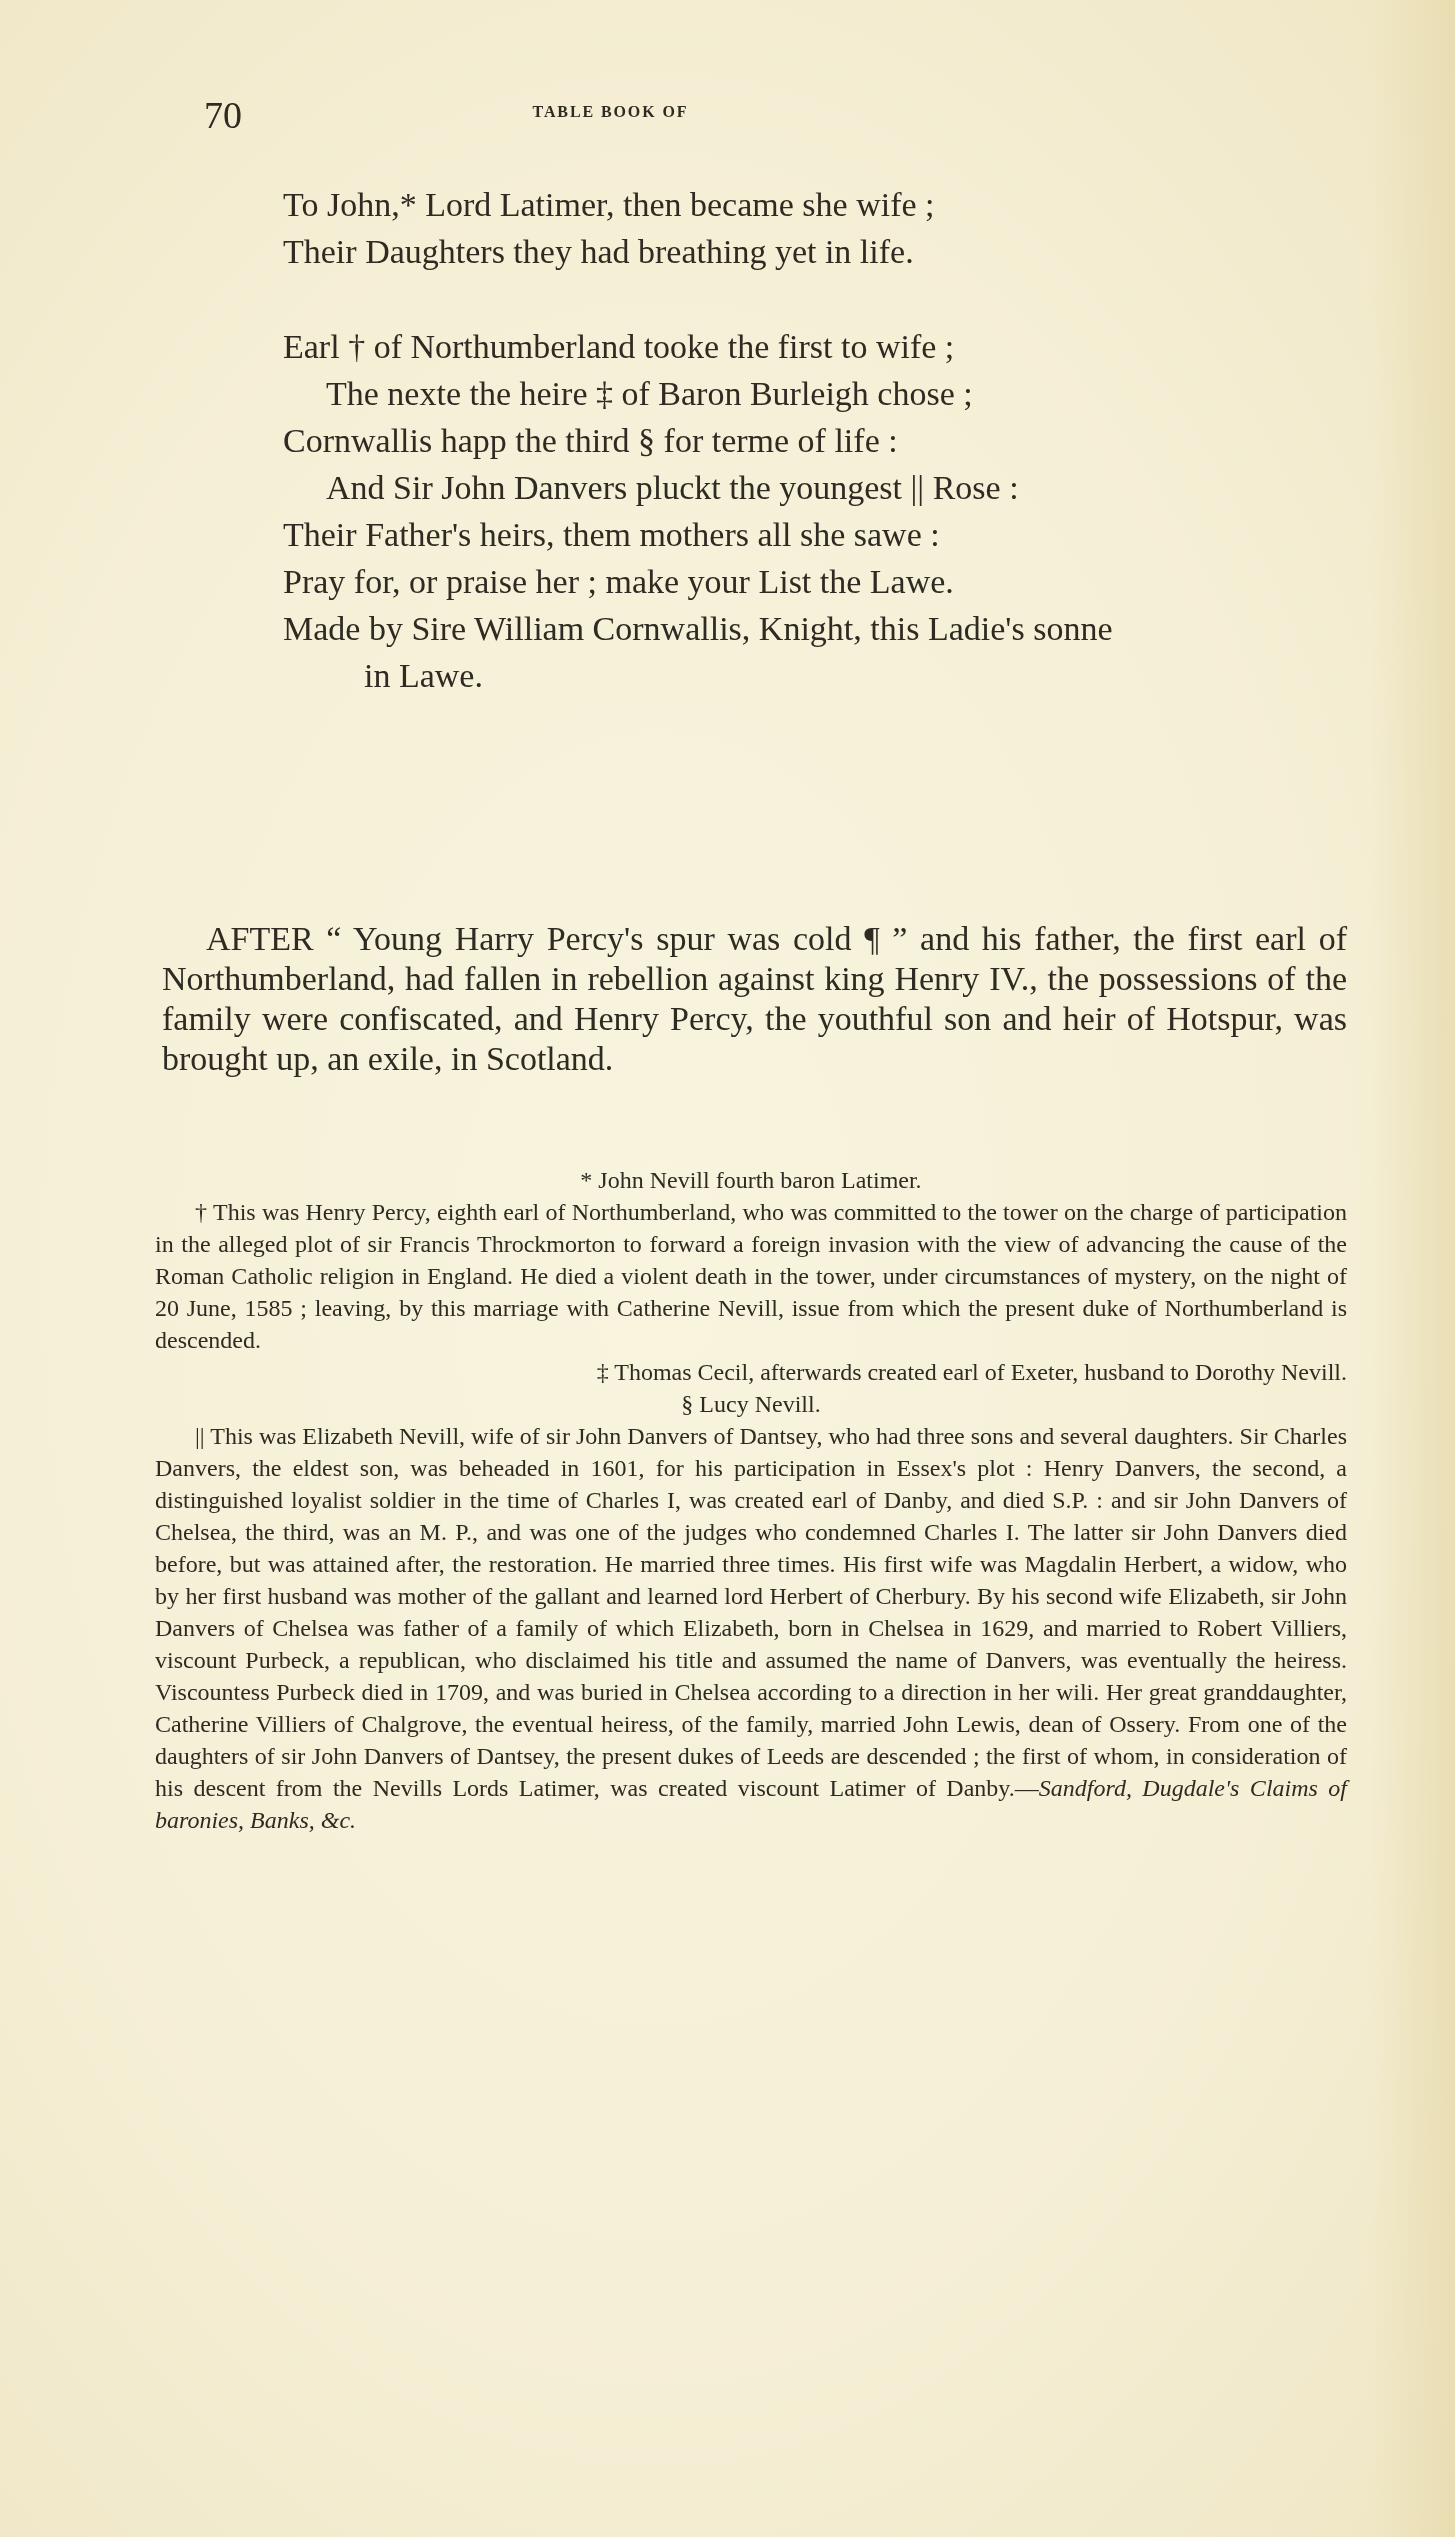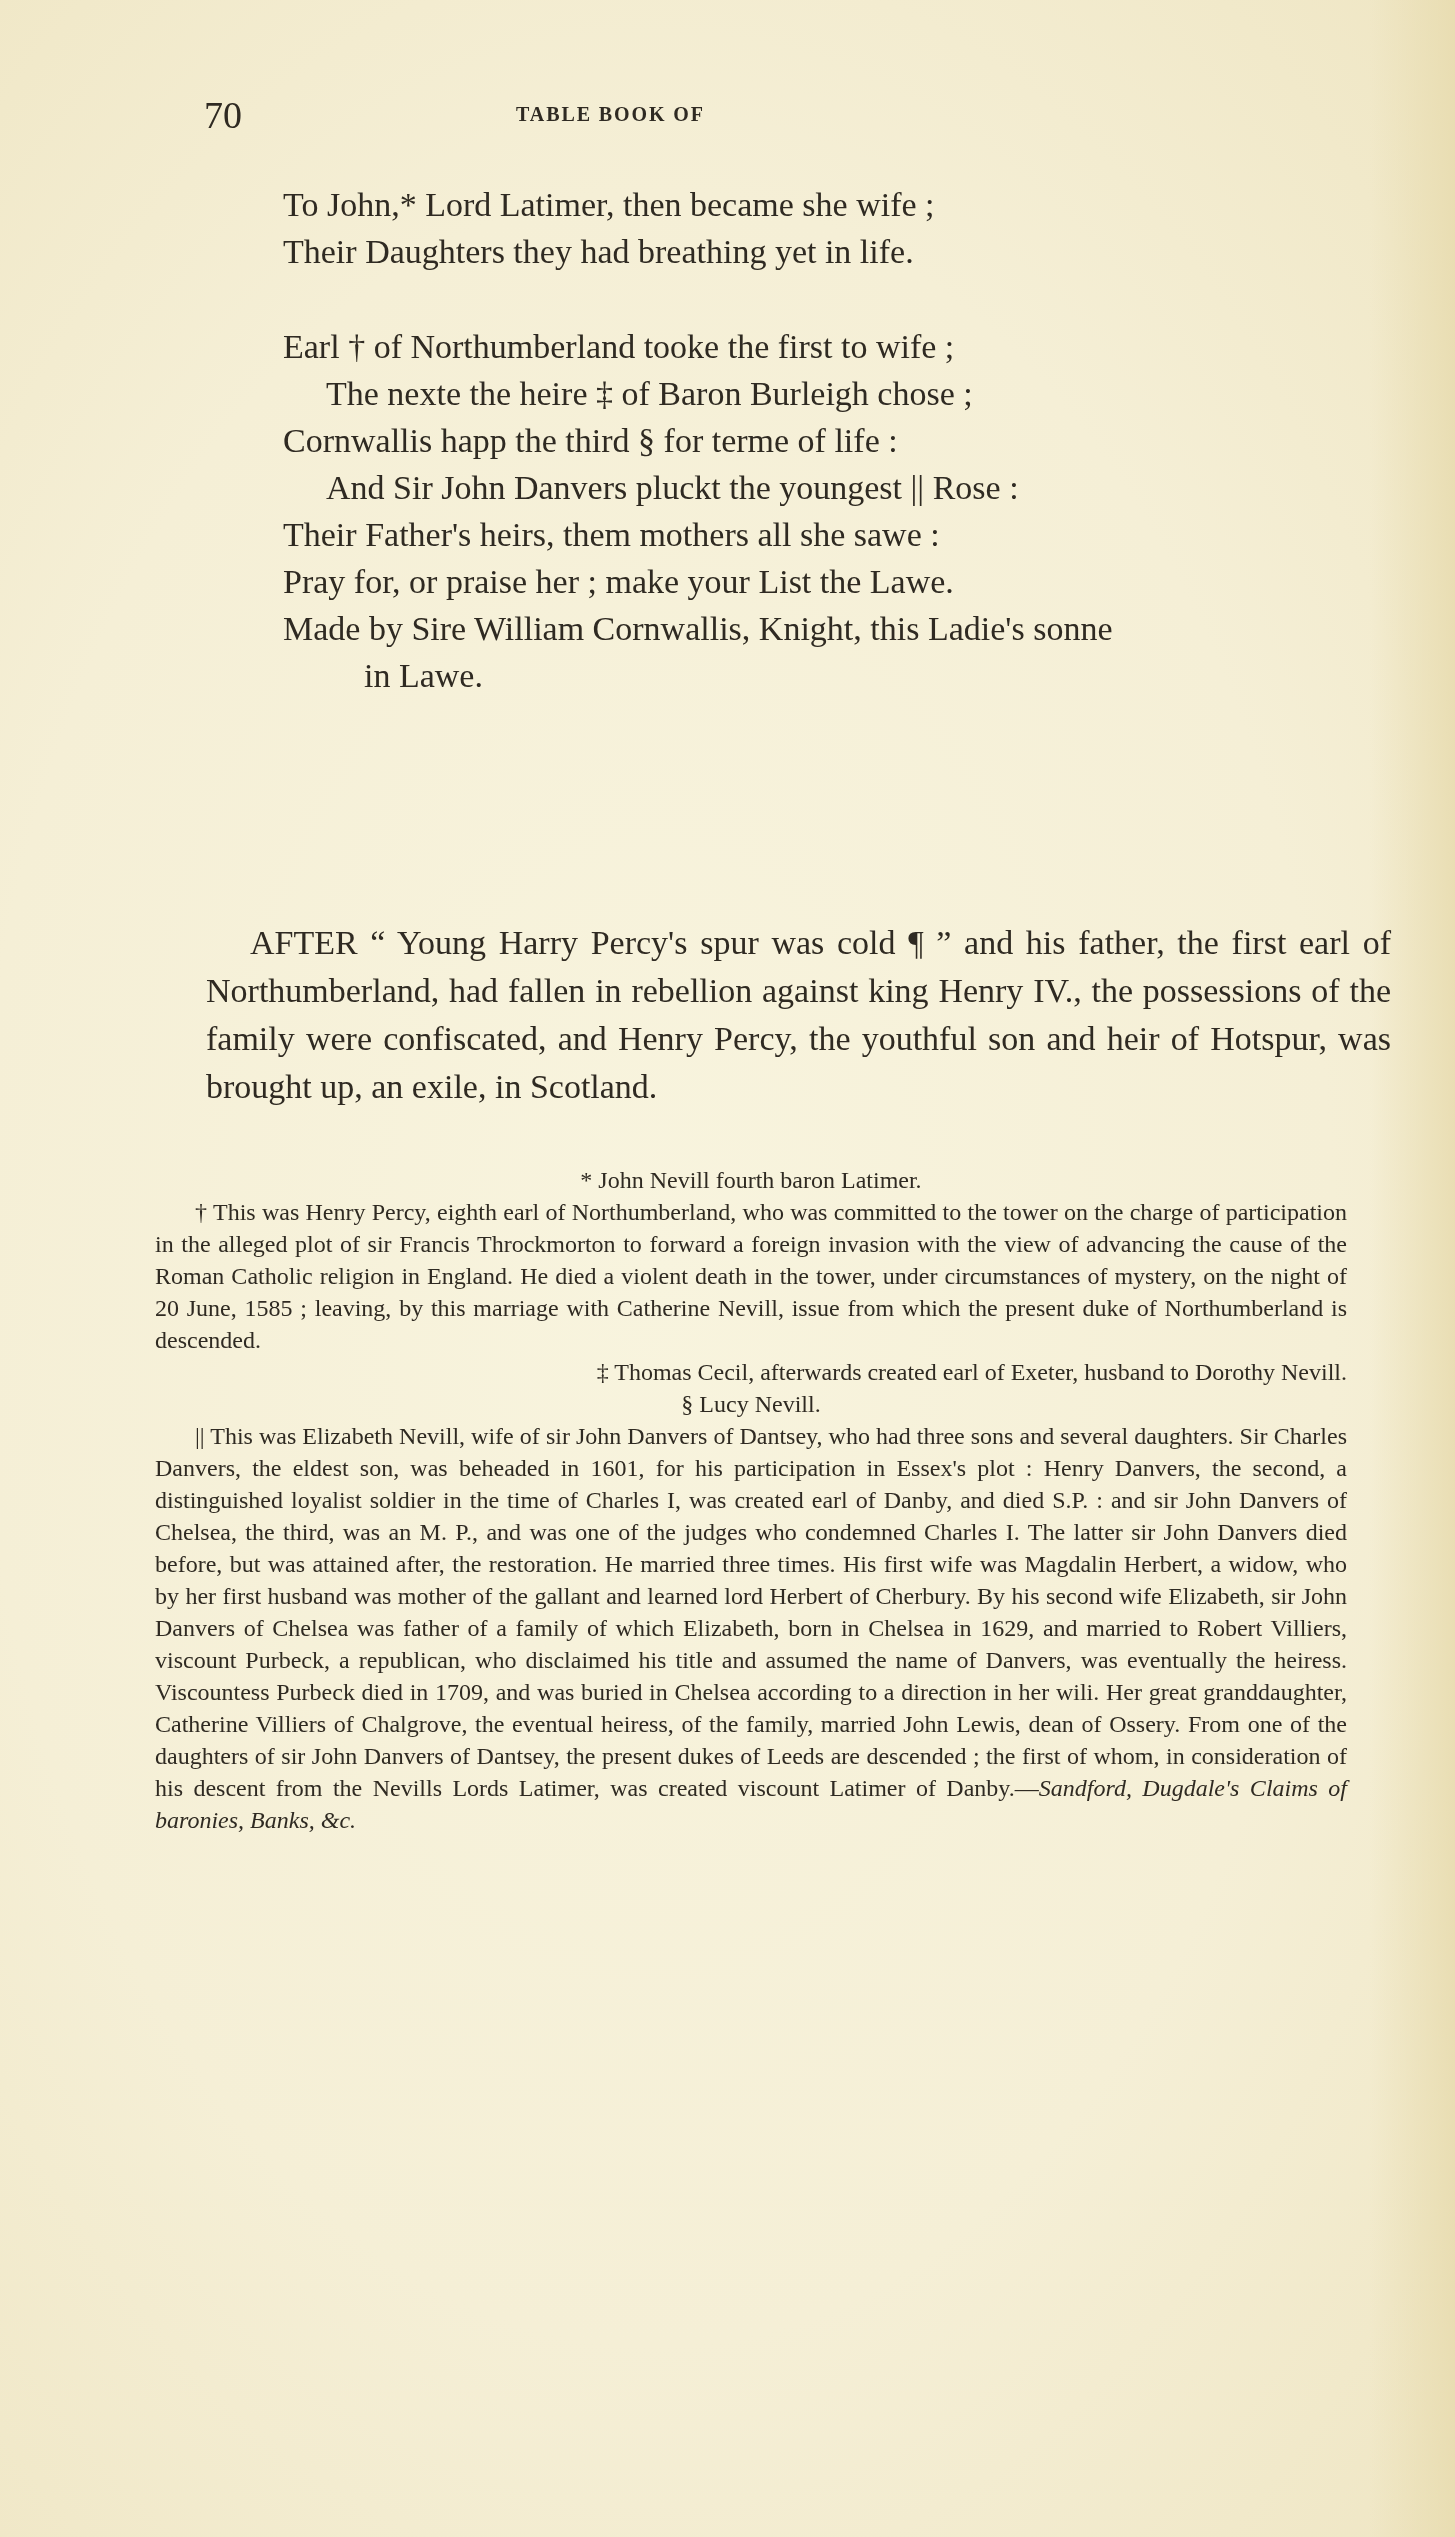--- a/index.html
+++ b/index.html
@@ -13,34 +13,34 @@
   .right-shade {
     position:absolute; top:0; right:0; width:86px; height:2538px;
     background: linear-gradient(to right, rgba(239,230,196,0) 0%, rgba(232,220,176,0.9) 100%);
   }
   .page-number {
     position:absolute; left:204px; top:93px;
     font-size:38px; letter-spacing:0;
   }
   .running-head {
     position:absolute; left:0; width:1192px; top:103px; text-align:center;
-    font-size:20px; letter-spacing:1.9px; font-weight:bold;
+    font-size:16px; letter-spacing:1.9px; font-weight:bold;
     padding-left:29px; box-sizing:border-box;
   }
   .verse {
     position:absolute; left:283px; top:181px; width:1078px;
     font-size:34px; line-height:47px;
   }
   .verse .line { white-space:nowrap; }
   .verse .indent { padding-left:43px; }
   .verse .indent2 { padding-left:81px; }
   .verse .stanza-gap { height:48px; }
   .prose {
     position:absolute; left:162px; top:919px; width:1185px;
-    font-size:34px; line-height:48px; text-align:justify;margin-left:44px;
+    font-size:34px; line-height:40px; text-align:justify;
   }
   .prose p { margin:0; text-indent:44px; }
   .prose p.last { text-align-last:justify; }
   .footnotes {
     position:absolute; left:155px; top:1164px; width:1192px;
     font-size:24px; line-height:32px;
   }
   .footnotes p { margin:0; text-align:justify; }
   .footnotes .center { text-align:center; }
   .footnotes .indent { text-indent:40px; }

